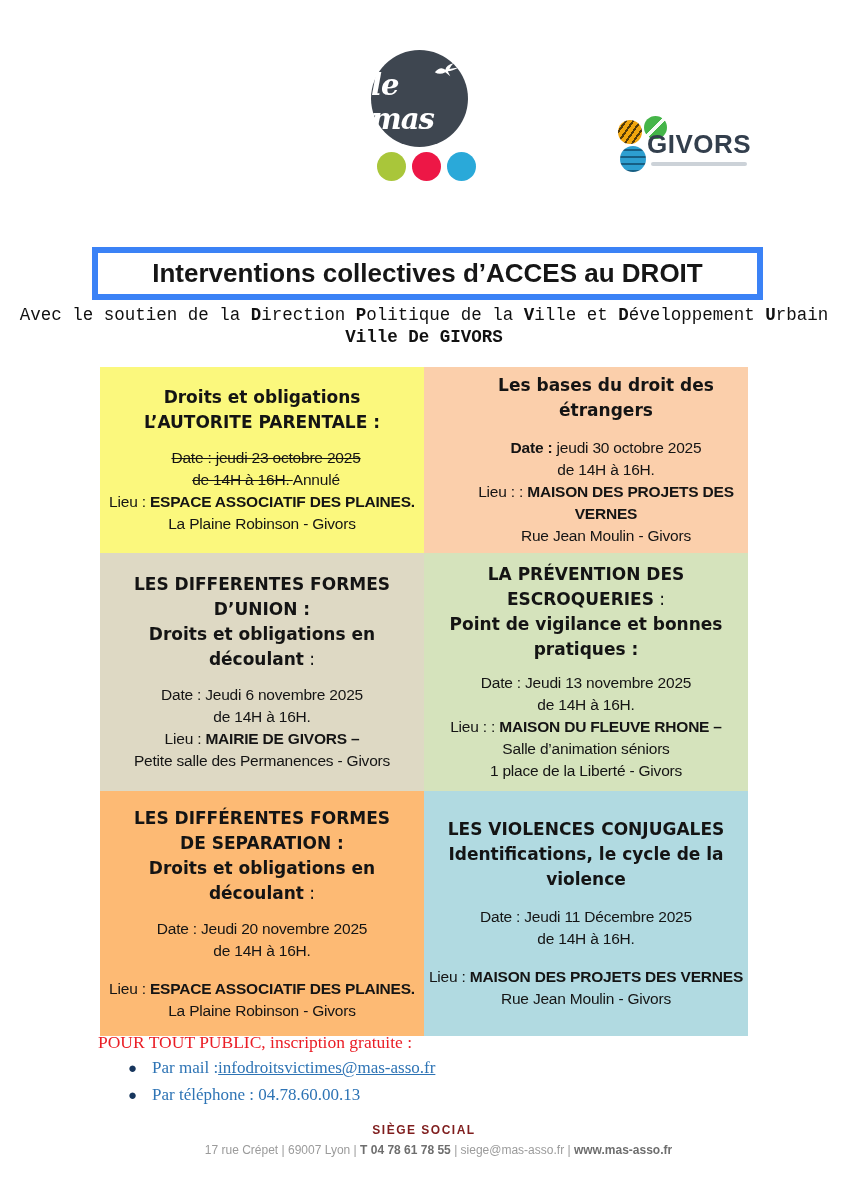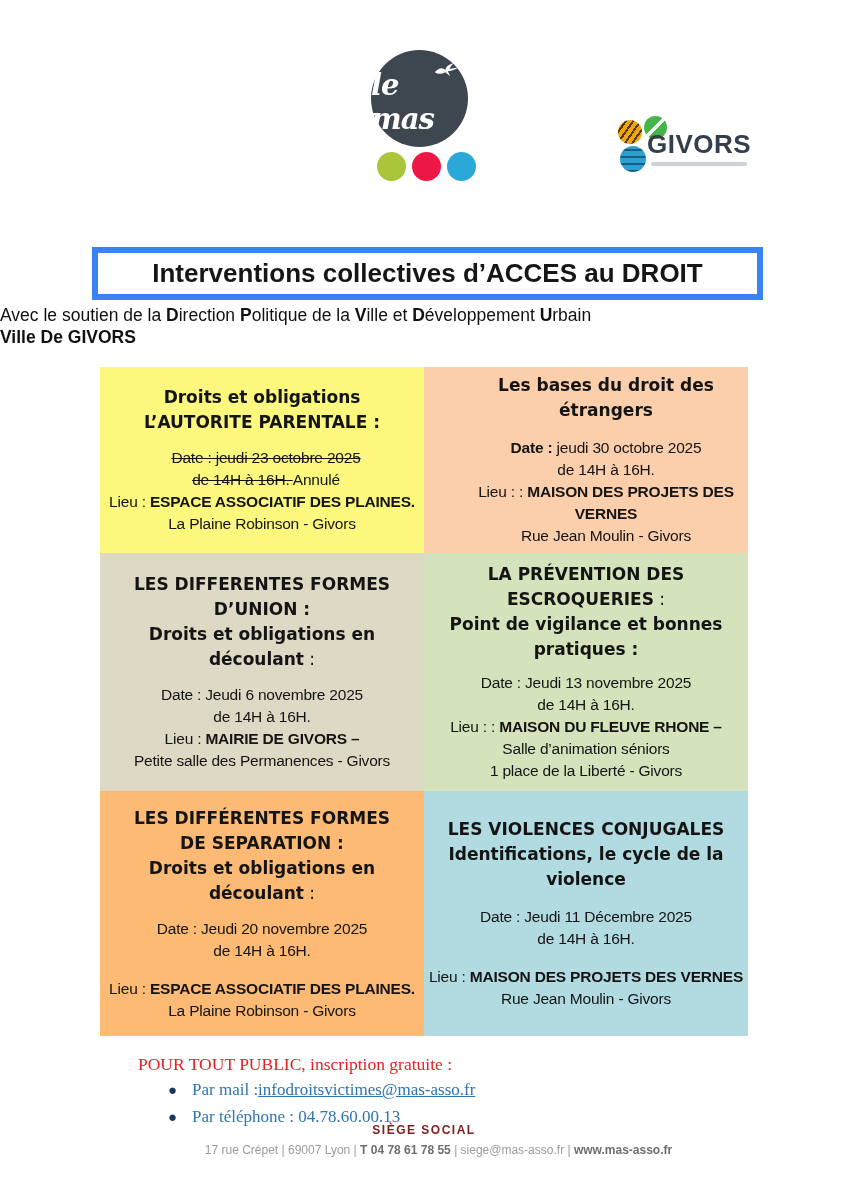--- a/index.html
+++ b/index.html
@@ -29,37 +29,37 @@
   .givors-tagline { position:absolute; left:35px; top:50px; width:96px; height:4px;
                     background:#ccd2d8; border-radius:2px; }
 
   
   .title-box { position:absolute; left:92px; top:247px; width:659px; height:41px;
                border:6px solid #3b82f6; display:flex; align-items:center; justify-content:center;
                box-sizing:content-box; }
   .title-box span { font-weight:bold; font-size:26px; color:#161616; white-space:nowrap; }
 
   
-  .subtitle { position:absolute; left:0; top:304px; width:848px; text-align:left;
-              font-family:Liberation Sans, sans-serif; font-size:17.5px; line-height:22px; color:#111; }
+  .subtitle { position:absolute; left:0; top:304px; width:848px; text-align:center;
+              font-family:Liberation Mono, monospace; font-size:17.5px; line-height:22px; color:#111; }
   .subtitle .b, .b { font-weight:bold; }
   .s { text-decoration:line-through;margin-left:8px; }
 
   
   .grid { position:absolute; left:100px; top:367px; width:648px;
           display:grid; grid-template-columns:324px 324px; grid-template-rows:186px 238px 245px; }
   .cell { display:flex; flex-direction:column; justify-content:center; align-items:center;
           text-align:center; padding:2px 2px; box-sizing:border-box; overflow:visible; }
   .line { white-space:nowrap; }
   .line.title { font-family:"DejaVu Sans", sans-serif; font-size:17px; line-height:25px; }
   .line.body { font-size:15.5px; line-height:22px; letter-spacing:-0.2px; }
 
   
-  .public { position:absolute; left:98px; top:1054px; width:560px;
-            font-family:"Liberation Serif", serif;margin-left:40px; }
+  .public { position:absolute; left:98px; top:1032px; width:560px;
+            font-family:"Liberation Serif", serif; }
   .pub-heading { font-size:17.5px; }
   .bullets { margin-top:5px; }
   .bullet-row { display:flex; align-items:baseline; height:27px; font-size:17px; }
   .bullet-dot { width:24px; margin-left:30px; color:#17365d; font-size:15px; }
   .bullet-link { text-decoration:underline; cursor:pointer; }
 
   
   .footer { position:absolute; left:0; top:1123px; width:848px; text-align:center; }
   .footer-label { font-size:12px; font-weight:bold; letter-spacing:1.5px; color:#7f1d1d; }
   .footer-address { margin-top:6px; font-size:12px; color:#9b9b9b; white-space:nowrap;padding-left:29px; }

